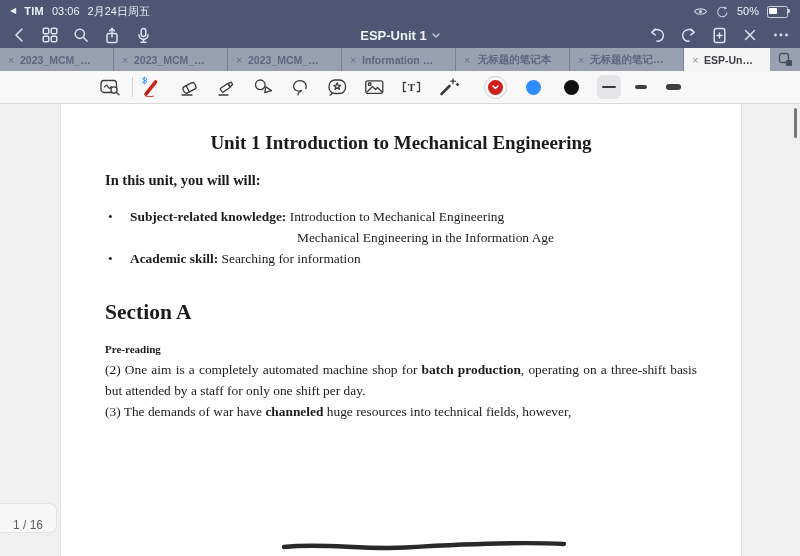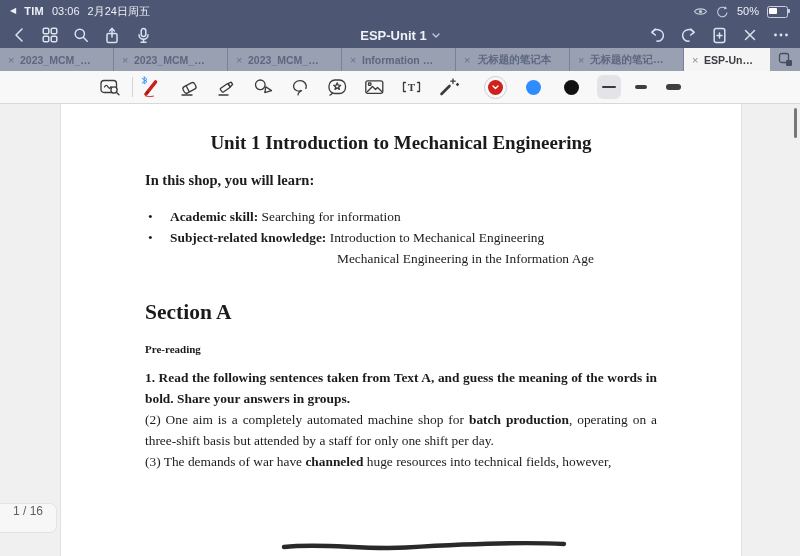--- a/index.html
+++ b/index.html
@@ -71,38 +71,38 @@
   .bar-thin{width:14px;height:1.6px;background:#3a3a3c;border-radius:1px;}
   .bar-med{width:12px;height:4.5px;background:#3f3f42;border-radius:2.5px;}
   .bar-thick{width:15px;height:6.5px;background:#3f3f42;border-radius:3.5px;}
   
   .content{position:absolute;left:0;top:104px;width:800px;height:452px;background:#f0f0f1;}
   .page{
     position:absolute;left:60px;top:0;width:682px;height:452px;background:#ffffff;
     border-left:1px solid #e1e1e3;border-right:1px solid #e1e1e3;box-sizing:border-box;
     font-family:"Liberation Serif",serif;color:#1b1b1d;
   }
-  .doc-col{padding:0 84px;}
+  .doc-col{padding:0 44px;}
   .doc-title{padding-top:27px;font-size:19px;font-weight:bold;text-align:center;line-height:24px;}
   .intro-heading{margin-top:16px;font-size:14.5px;font-weight:bold;line-height:18px;}
   .bullets{margin-top:17px;}
   .bullet{position:relative;padding-left:25px;font-size:13.4px;line-height:21px;}
   .bullet::before{content:"•";position:absolute;left:3px;top:0;}
   .bullet b{font-weight:bold;}
   .bullet .line2{display:block;padding-left:167px;}
   .section-heading{margin-top:30px;font-size:21.5px;font-weight:bold;line-height:26px;}
   .presection-heading{margin-top:14px;font-size:11px;font-weight:bold;line-height:20px;}
   .task{margin-top:8px;font-size:13.4px;font-weight:bold;line-height:21px;text-align:justify;}
   .para{margin:0;font-size:13.4px;line-height:21px;text-align:justify;}
   .annotation-svg{position:absolute;left:0;top:0;pointer-events:none;}
   
   .page-indicator{
     position:absolute;left:0;bottom:23px;width:56px;height:28px;background:#f7f7f8;
     border:1px solid #e4e4e6;border-left:none;border-radius:0 7px 7px 0;
-    display:flex;align-items:flex-start;justify-content:center;
+    display:flex;align-items:flex-end;justify-content:center;
     font-size:12px;color:#5f5f64;font-family:"Liberation Sans",sans-serif;
   }
   .scroll-thumb{position:absolute;right:3px;top:4px;width:3px;height:30px;background:#77777a;border-radius:2px;}
 </style>
 </head>
 <body>
 
 <div class="screen">
 
   <div class="statusbar">
@@ -356,33 +356,32 @@
       <span class="stroke-btn">
           <span class="bar-thick"></span>
         </span>
     </div>
   </div>
 
   <div class="content">
     <div class="page">
       <div class="doc-col">
         <div class="doc-title">Unit 1 Introduction to Mechanical Engineering</div>
-        <div class="intro-heading">In this shop, you will learn:</div>
+        <div class="intro-heading">In this unit, you will will:</div>
         <div class="bullets">
-          <div class="bullet">
-            <b>Academic skill:</b><span> Searching for information</span>
-          </div>
           <div class="bullet">
             <b>Subject-related knowledge:</b><span> Introduction to Mechanical Engineering</span>
             <span class="line2">Mechanical Engineering in the Information Age</span>
           </div>
+          <div class="bullet">
+            <b>Academic skill:</b><span> Searching for information</span>
+          </div>
         </div>
         <div class="section-heading">Section A</div>
         <div class="presection-heading">Pre-reading</div>
-        <div class="task">1. Read the following sentences taken from Text A, and guess the meaning of the words in bold. Share your answers in groups.</div>
         <p class="para"><span>(2) One aim is a completely automated machine shop for </span><b>batch production</b><span>, operating on a three-shift basis but attended by a staff for only one shift per day.</span></p>
         <p class="para"><span>(3) The demands of war have </span><b>channeled</b><span> huge resources into technical fields, however,</span></p>
       </div>
       <svg class="annotation-svg" width="682" height="452" viewBox="0 0 682 452">
         <path d="M 223 443 C 262 438.5 300 446 345 443.5 C 395 440.5 455 437.5 503 440" fill="none" stroke="#1e1e20" stroke-width="4.4" stroke-linecap="round" opacity="0.95"></path>
       </svg>
     </div>
     <div class="page-indicator">
       <span>1 / 16</span>
     </div>

